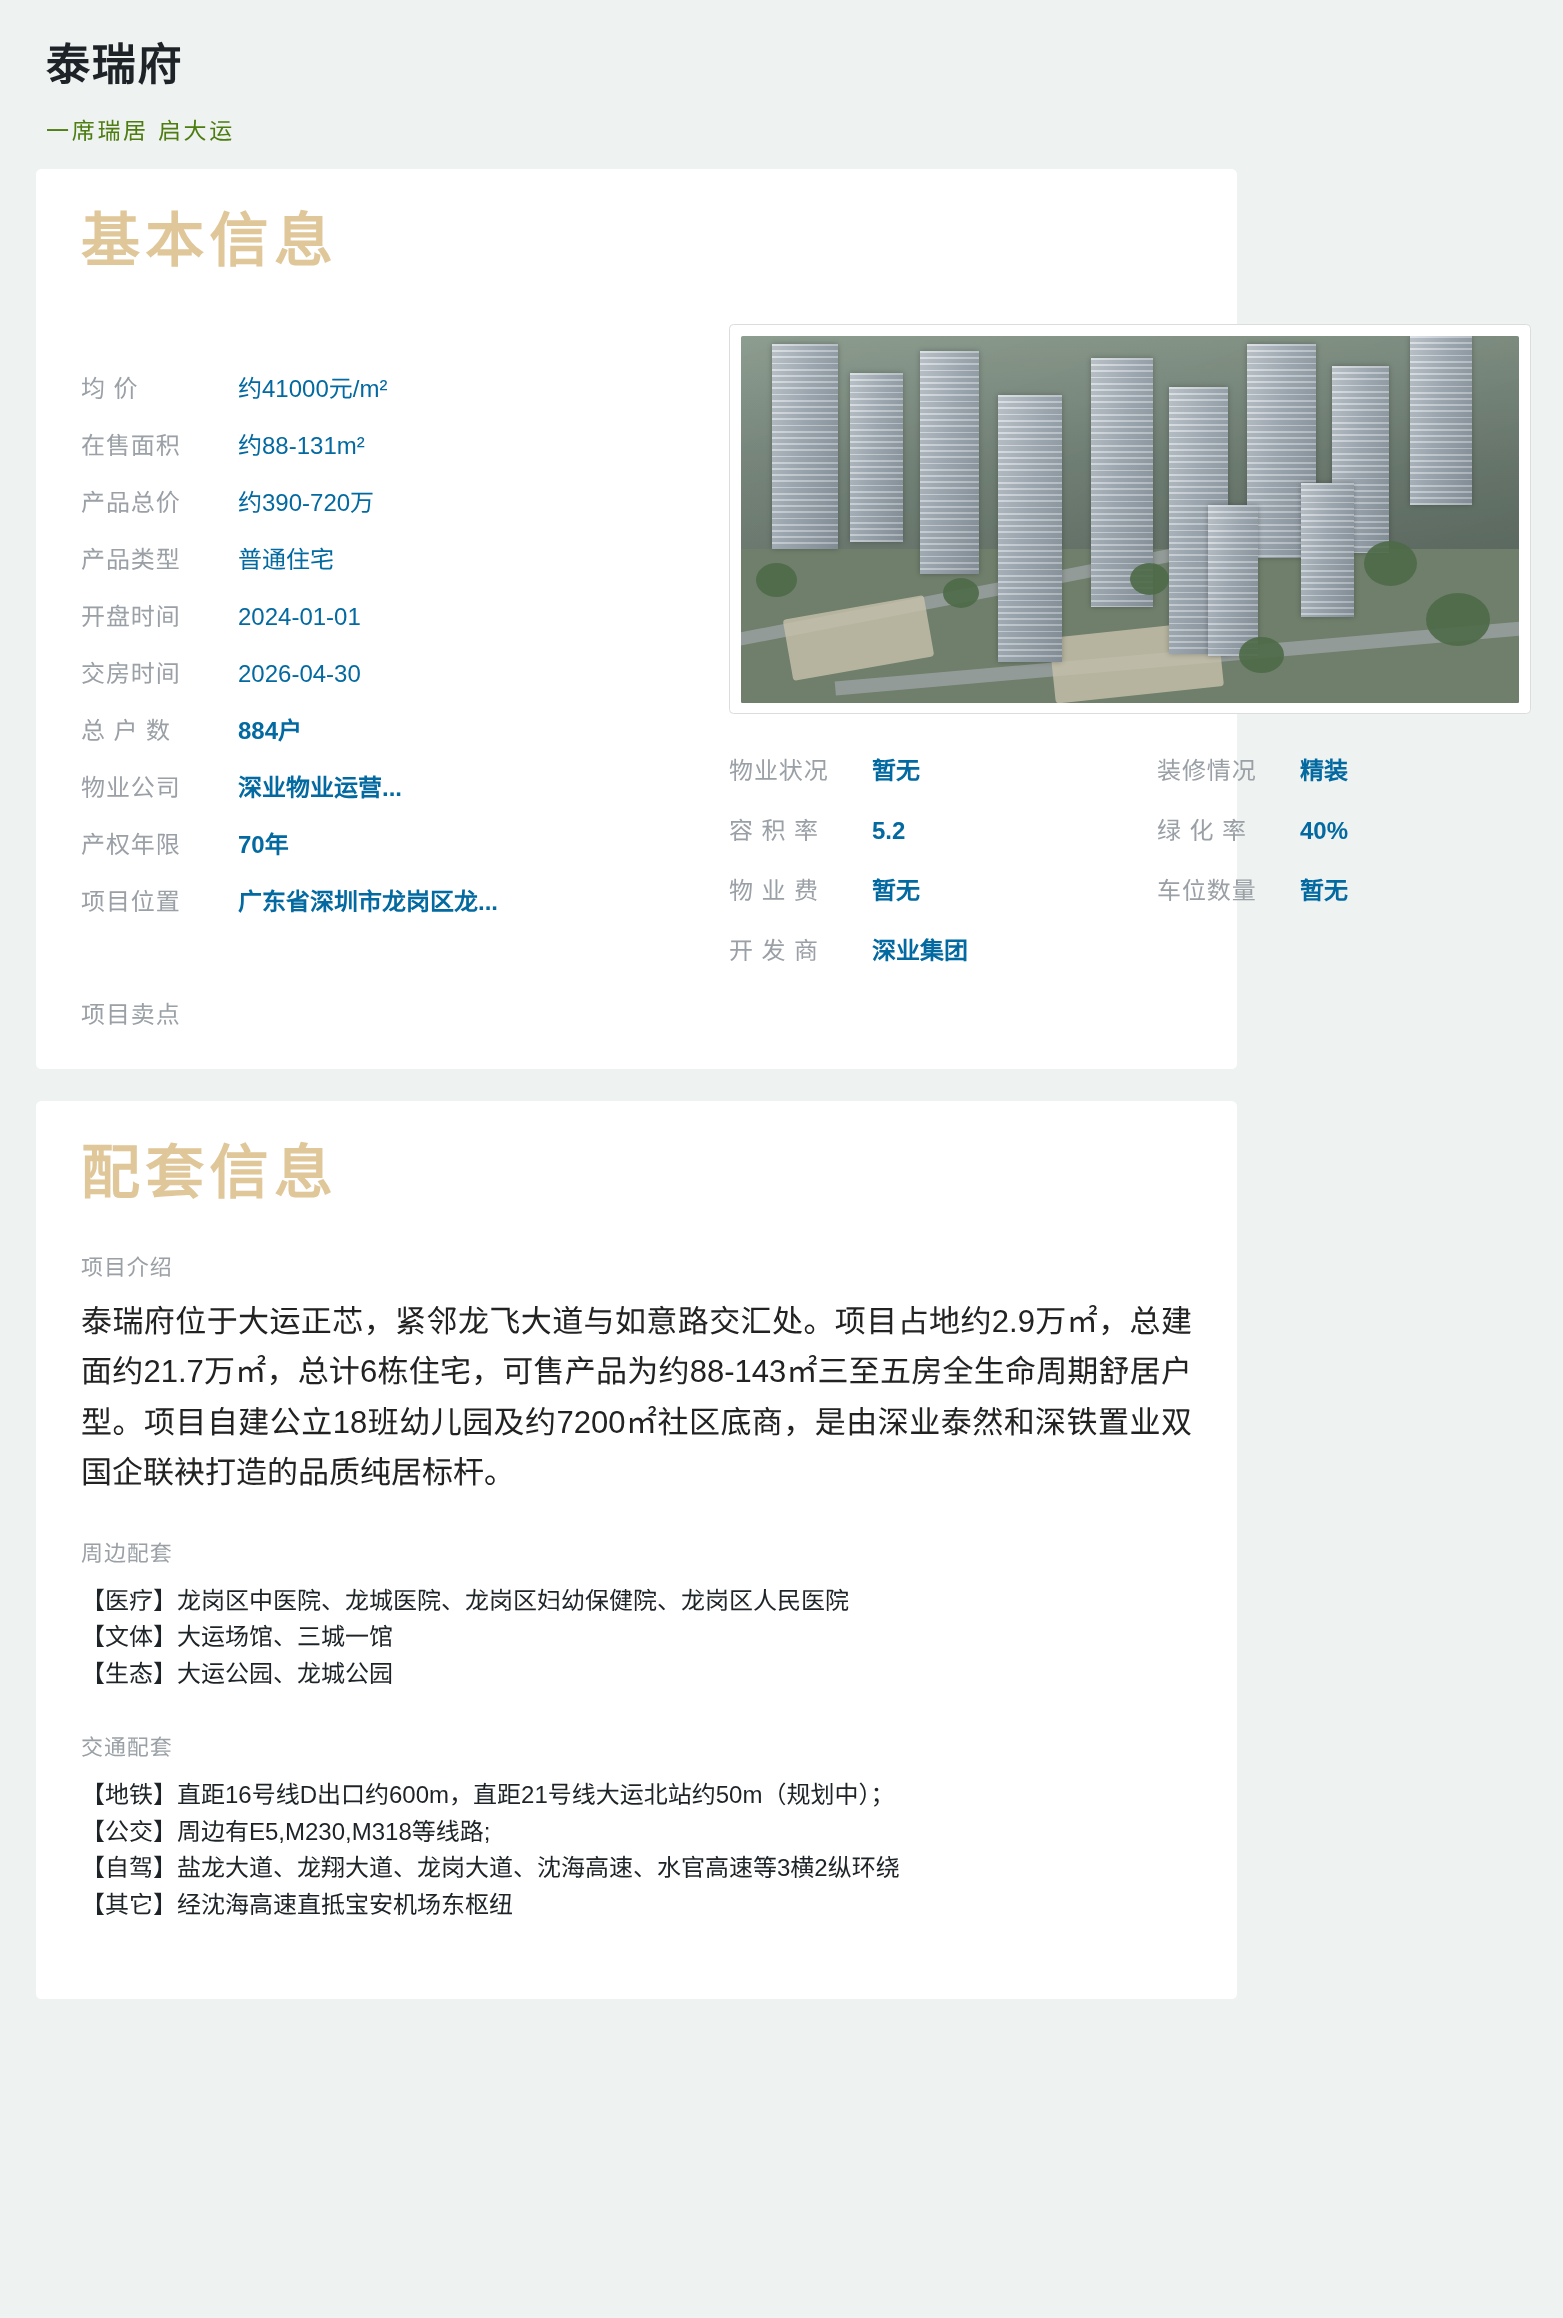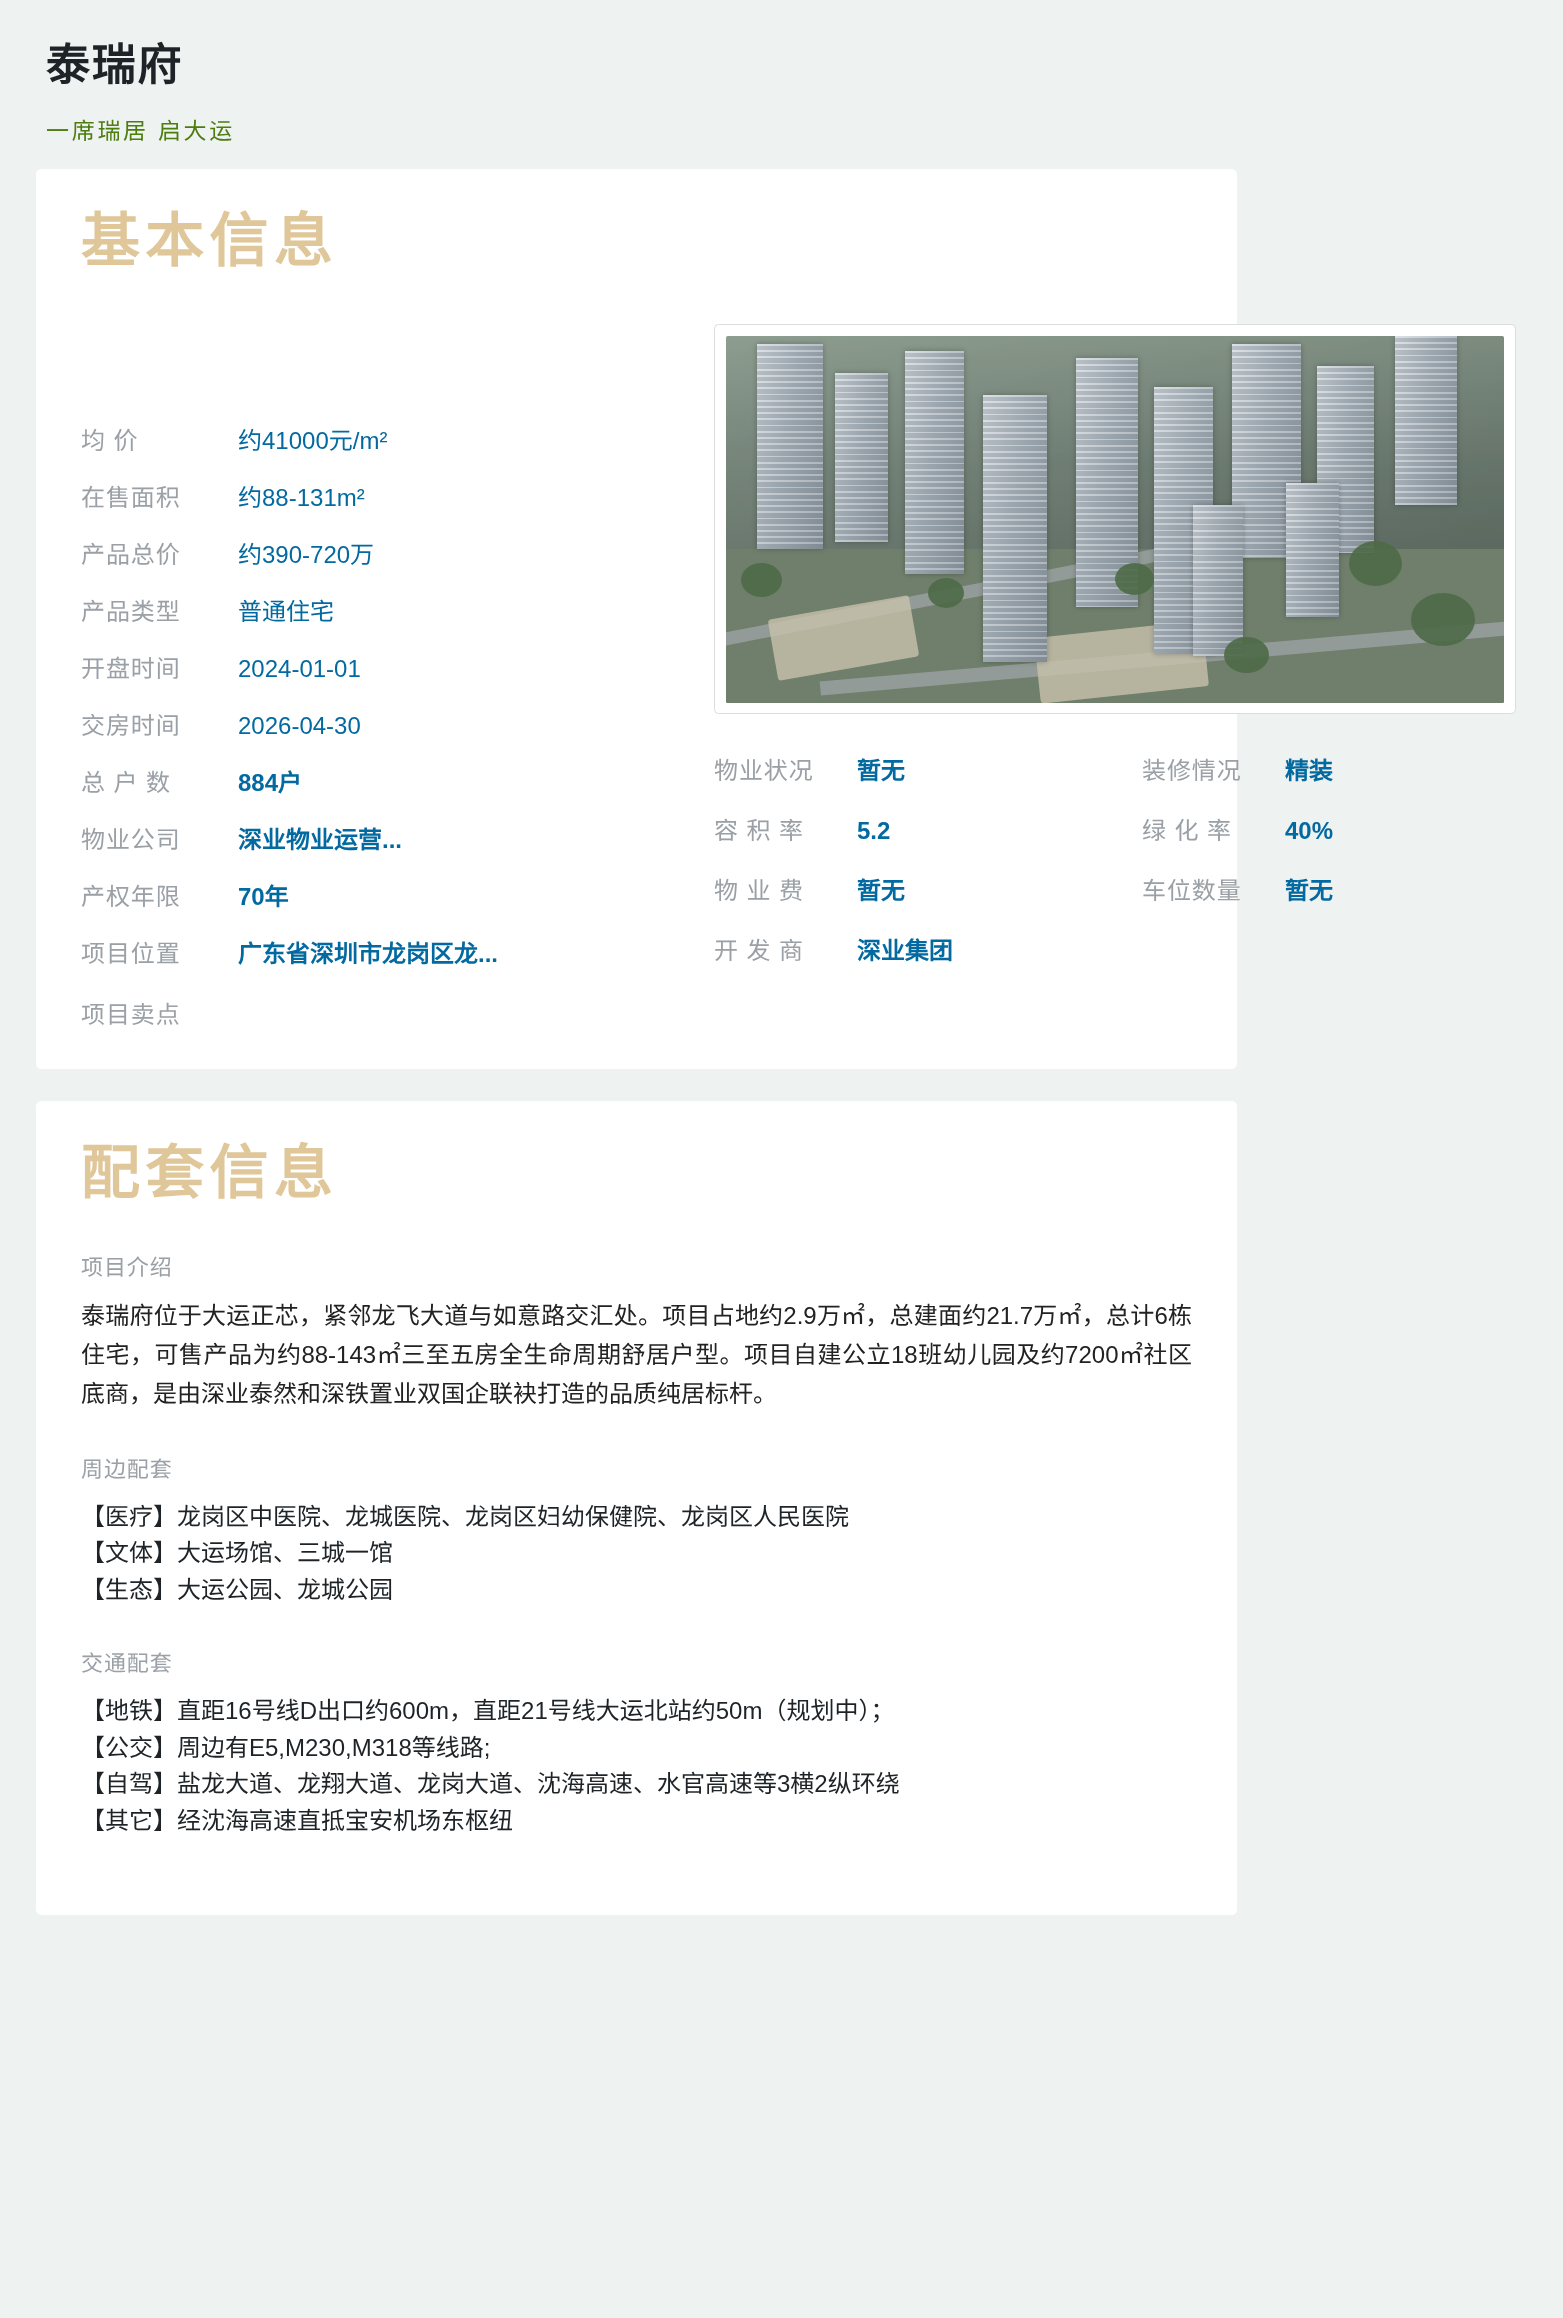--- a/index.html
+++ b/index.html
@@ -47,21 +47,22 @@
     font-size: 59px;
     color: #e0c79a;
     letter-spacing: 5.3px;
     font-weight: bold;
     margin: 0 0 46px 0;
     line-height: 1;
   }
   
   .basic-top {
     display: flex;
-    align-items: flex-end;
+    align-items: center;
+    gap: 15px;
   }
   .basic-left {
     width: 624px;
     flex: none;
   }
   .hero-wrap {
     margin-left: 9px;
     flex: 1;
     display: flex;
     justify-content: flex-start;
@@ -163,21 +164,21 @@
   }
   .sell-list div { white-space: pre; }
   
   .sub-head {
     font-size: 22px;
     color: #9aa0a6;
     margin: 0 0 16px 0;
     letter-spacing: 0.9px;
   }
   .para {
-    font-size: 24px;
+    font-size: 31px;
     color: #222;
     line-height: 1.62;
     margin: 0 0 37px 0;
     text-align: justify;
   }
   .bullet-block {
     font-size: 24px;
     color: #1d2327;
     line-height: 1.52;
     margin: 0 0 37px 0;

